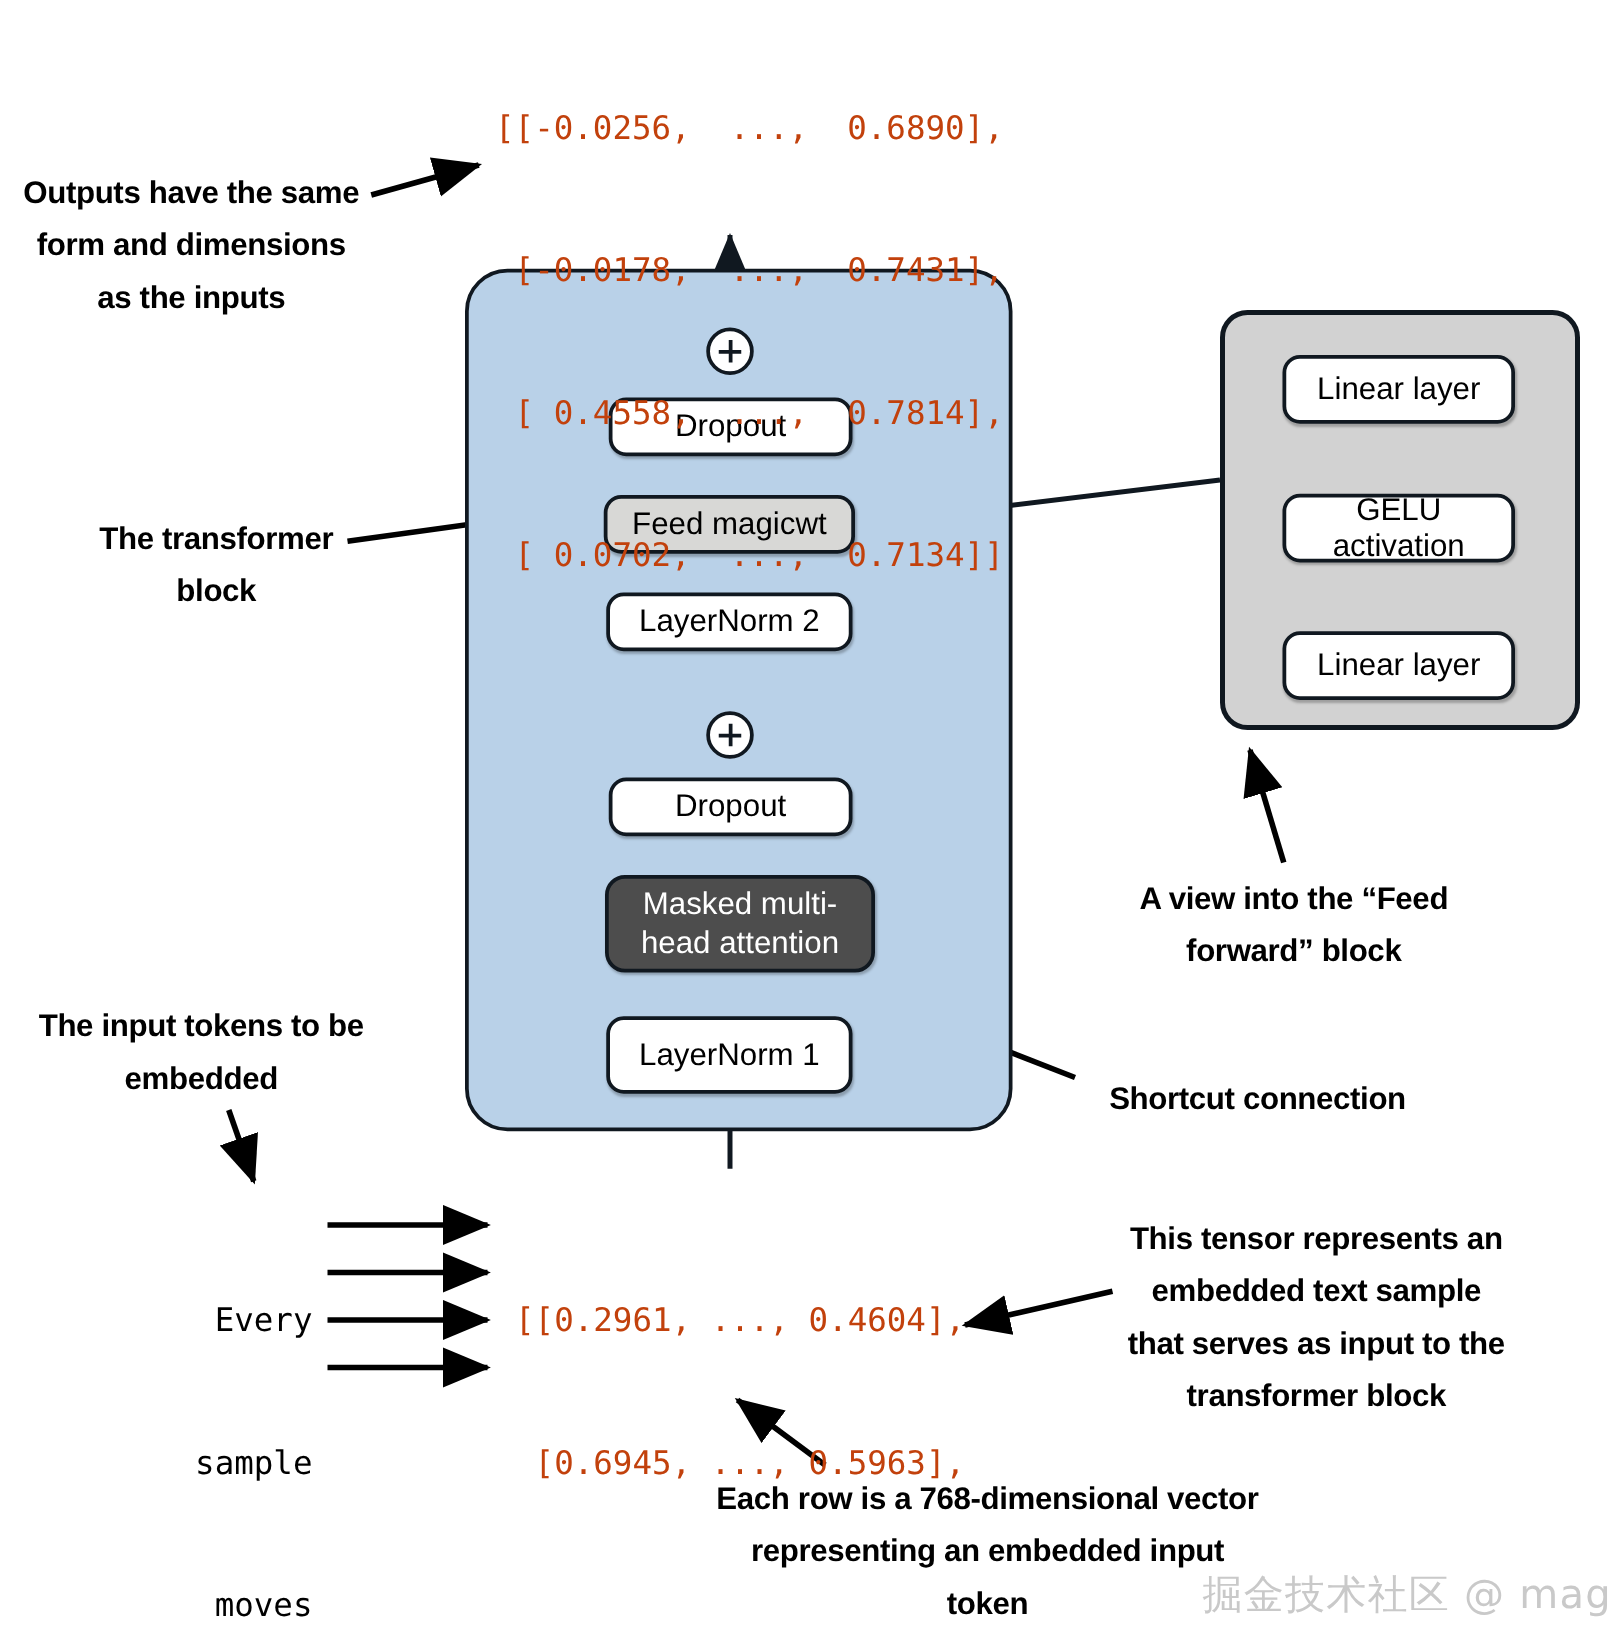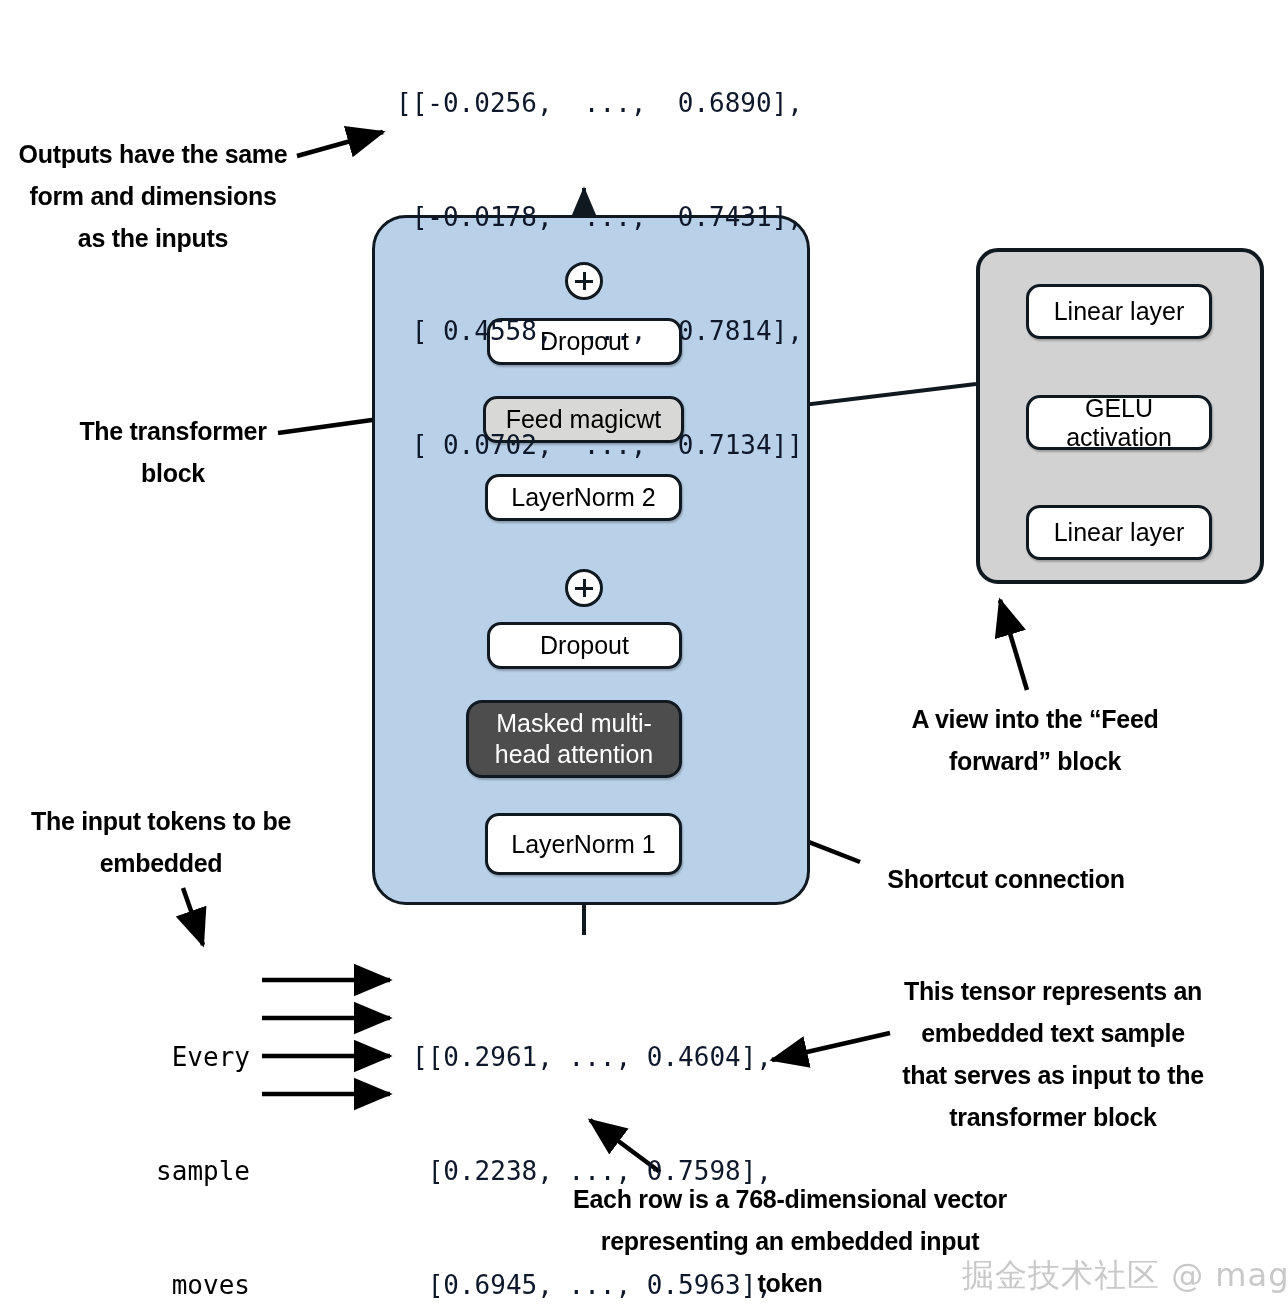--- a/index.html
+++ b/index.html
@@ -27,21 +27,21 @@
     width: 1288px;
     height: 1316px;
   }
   
   .abs { position: absolute; }
 
   .mono-tensor {
     font-family: "DejaVu Sans Mono", "Liberation Mono", monospace;
     font-size: 26px;
     line-height: 38px;
-    color: #0f172a;
+    color: #c2410c;
     white-space: pre;
     letter-spacing: 0px;
   }
   .token-list {
     font-family: "DejaVu Sans Mono", "Liberation Mono", monospace;
     font-size: 26px;
     line-height: 38px;
     color: #000000;
     text-align: right;
     white-space: pre;
@@ -188,21 +188,21 @@
   <div class="plus-node" style="left:565px; top:569px;"></div>
 
   <div class="node-box" style="left:487px; top:318px; width:195px; height:47px;">Dropout</div>
 
   <div class="node-box gray" style="left:483px; top:396px; width:201px; height:47px;">Feed magicwt</div>
 
   <div class="node-box" style="left:485px; top:474px; width:197px; height:47px;">LayerNorm 2</div>
 
   <div class="node-box" style="left:487px; top:622px; width:195px; height:47px;">Dropout</div>
 
-  <div class="node-box dark small-r" style="left:466px; top:700px; width:216px; height:78px; padding:0 16px;">Masked multi-head attention</div>
+  <div class="node-box dark small-r" style="left:484px; top:700px; width:216px; height:78px; padding:0 16px;">Masked multi-head attention</div>
 
   <div class="node-box" style="left:485px; top:813px; width:197px; height:62px;">LayerNorm 1</div>
 
   <div class="panel-gray" style="left:976px; top:248px; width:288px; height:336px;"></div>
 
   <div class="node-box" style="left:1026px; top:284px; width:186px; height:55px;">Linear layer</div>
 
   <div class="node-box" style="left:1026px; top:395px; width:186px; height:55px;">GELU activation</div>
 
   <div class="node-box" style="left:1026px; top:505px; width:186px; height:55px;">Linear layer</div>
@@ -216,21 +216,20 @@
 
   <div class="abs token-list" style="left:60px; top:962px; width:190px;">
     <div>Every</div>
     <div>sample</div>
     <div>moves</div>
     
   </div>
 
   <div class="abs mono-tensor" style="left:412px; top:962px;">
     <div>[[0.2961, ..., 0.4604],</div>
-    <div> [0.2238, ..., 0.7598],</div>
     <div> [0.6945, ..., 0.5963],</div>
     
   </div>
 
   <div class="abs annot" style="left:8px; top:133px; width:290px;">
     <div>Outputs have the same</div>
     <div>form and dimensions</div>
     <div>as the inputs</div>
   </div>
 

